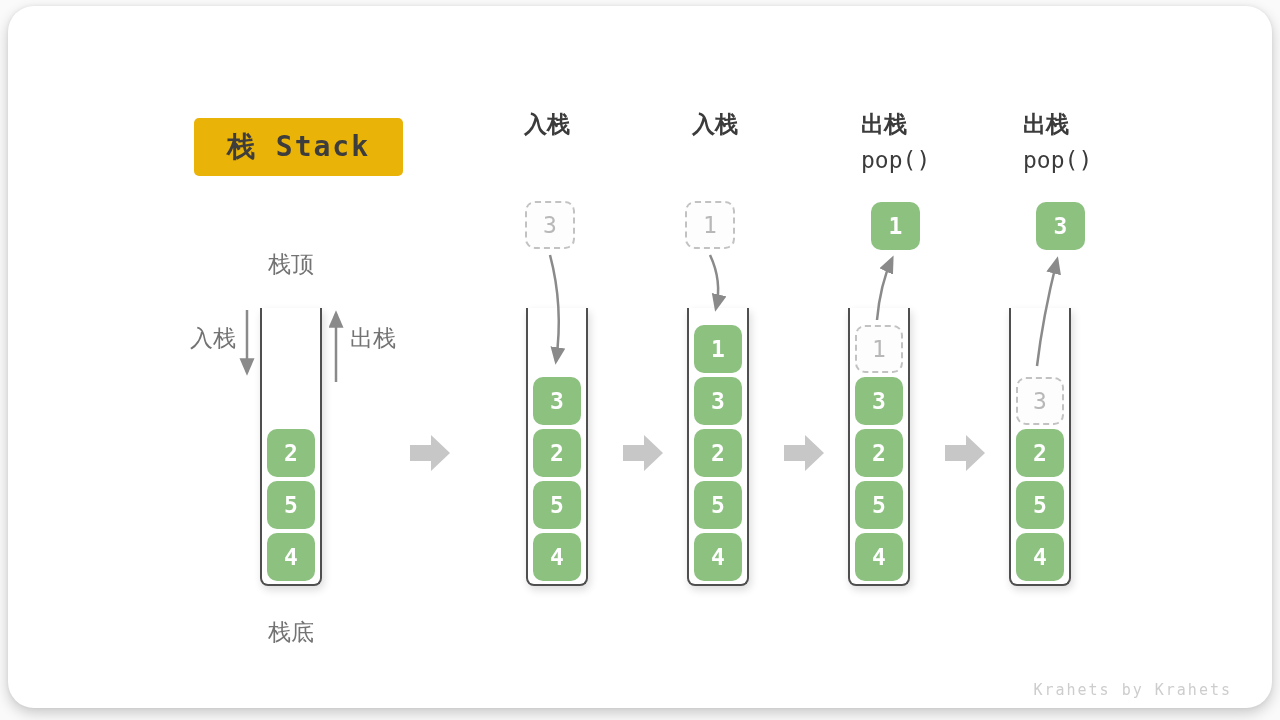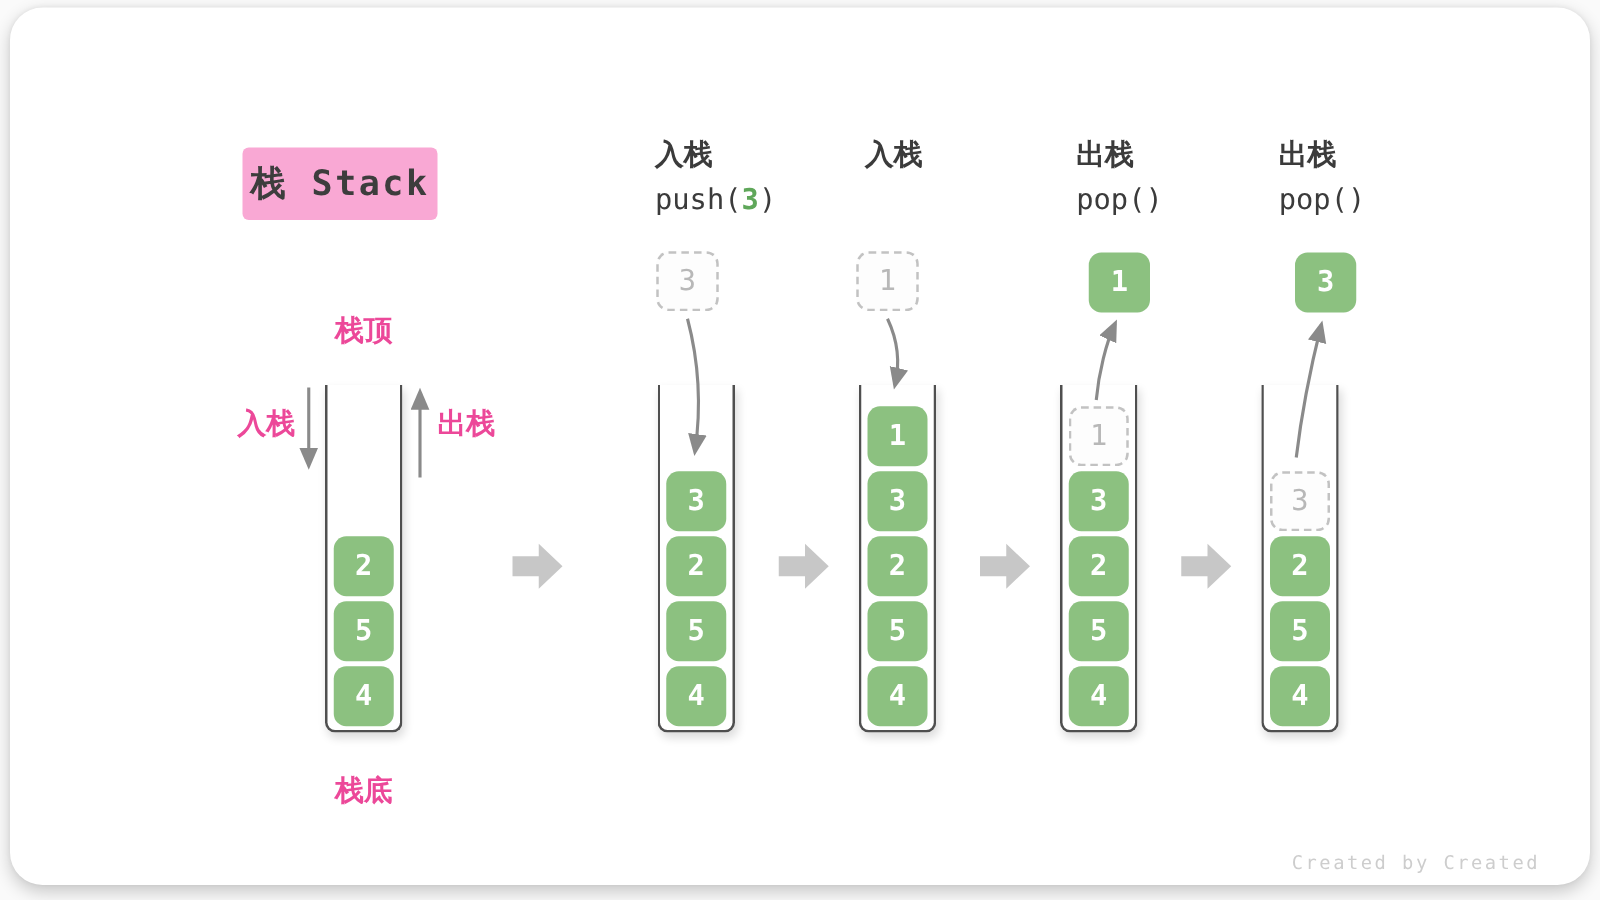--- a/index.html
+++ b/index.html
@@ -4,34 +4,34 @@
 <style>
   * { margin:0; padding:0; box-sizing:border-box; }
   html,body { width:1280px; height:720px; background:#fafafa; font-family:"DejaVu Sans","Liberation Sans",sans-serif; }
   .page { position:relative; width:1280px; height:720px; overflow:hidden; }
   .card {
     position:absolute; left:8px; top:6px; width:1264px; height:702px;
     background:#ffffff; border-radius:26px;
     box-shadow:0 5px 14px rgba(0,0,0,0.20), 0 0 4px rgba(0,0,0,0.06);
   }
   .title-box {
-    position:absolute; left:186px; top:112px; width:156px; height:58px;
-    background:#f9a8d4; border-radius:5px;
+    position:absolute; left:186px; top:112px; width:209px; height:58px;
+    background:#eab308; border-radius:5px;
     display:flex; align-items:center; justify-content:center;
     font-family:"DejaVu Sans Mono","Liberation Mono",monospace;
     font-size:28px; font-weight:700; color:#3d3d3d; letter-spacing:2px;
   }
   .op-label { position:absolute; width:170px; }
   .op-line1 { font-size:23px; font-weight:700; color:#3b3b3b; line-height:30px; }
   .op-line2 {
     margin-top:6px; font-family:"DejaVu Sans Mono","Liberation Mono",monospace;
     font-size:23px; color:#3b3b3b; line-height:30px;
   }
   .code-arg { color:#5fa75a; font-weight:700; }
-  .cjk { font-size:23px; font-weight:700; color:#ec4899; position:absolute; }
+  .cjk { font-size:23px; font-weight:400; color:#737373; position:absolute; }
   .stack-container {
     position:absolute; top:302px; width:62px; height:278px;
     background:#ffffff;
     border-left:2px solid #4f4f4f; border-right:2px solid #4f4f4f; border-bottom:2px solid #4f4f4f;
     border-radius:0 0 8px 8px;
     box-shadow:2px 4px 8px rgba(0,0,0,0.14);
   }
   .stack-item {
     position:absolute; width:48px; height:48px; border-radius:10px;
     background:#8cc180; color:#ffffff;
@@ -60,21 +60,20 @@
 
 <div class="page">
   <div class="card">
 
     <div class="title-box">
       <span>栈 Stack</span>
     </div>
 
     <div class="op-label" style="left:516px; top:103px;">
       <div class="op-line1">入栈</div>
-      <div class="op-line2"><span>push(</span><span class="code-arg">3</span><span>)</span></div>
     </div>
     <div class="op-label" style="left:684px; top:103px;">
       <div class="op-line1">入栈</div>
     </div>
     <div class="op-label" style="left:853px; top:103px;">
       <div class="op-line1">出栈</div>
       <div class="op-line2">pop()</div>
     </div>
     <div class="op-label" style="left:1015px; top:103px;">
       <div class="op-line1">出栈</div>
@@ -136,15 +135,15 @@
 
       <path d="M869,314 C871,292 877,268 884,253" stroke="#8a8a8a" stroke-width="2.5" fill="none" marker-end="url(#ah)"></path>
       <path d="M1029,360 C1034,318 1042,282 1049,254" stroke="#8a8a8a" stroke-width="2.5" fill="none" marker-end="url(#ah)"></path>
 
       <polygon points="402,439 423,439 423,429 442,447 423,465 423,455 402,455" fill="#c7c7c7"></polygon>
       <polygon points="615,439 636,439 636,429 655,447 636,465 636,455 615,455" fill="#c7c7c7"></polygon>
       <polygon points="776,439 797,439 797,429 816,447 797,465 797,455 776,455" fill="#c7c7c7"></polygon>
       <polygon points="937,439 958,439 958,429 977,447 958,465 958,455 937,455" fill="#c7c7c7"></polygon>
     </svg>
 
-    <div class="watermark">Created by Created</div>
+    <div class="watermark">Krahets by Krahets</div>
   </div>
 </div>
 
 </body></html>

